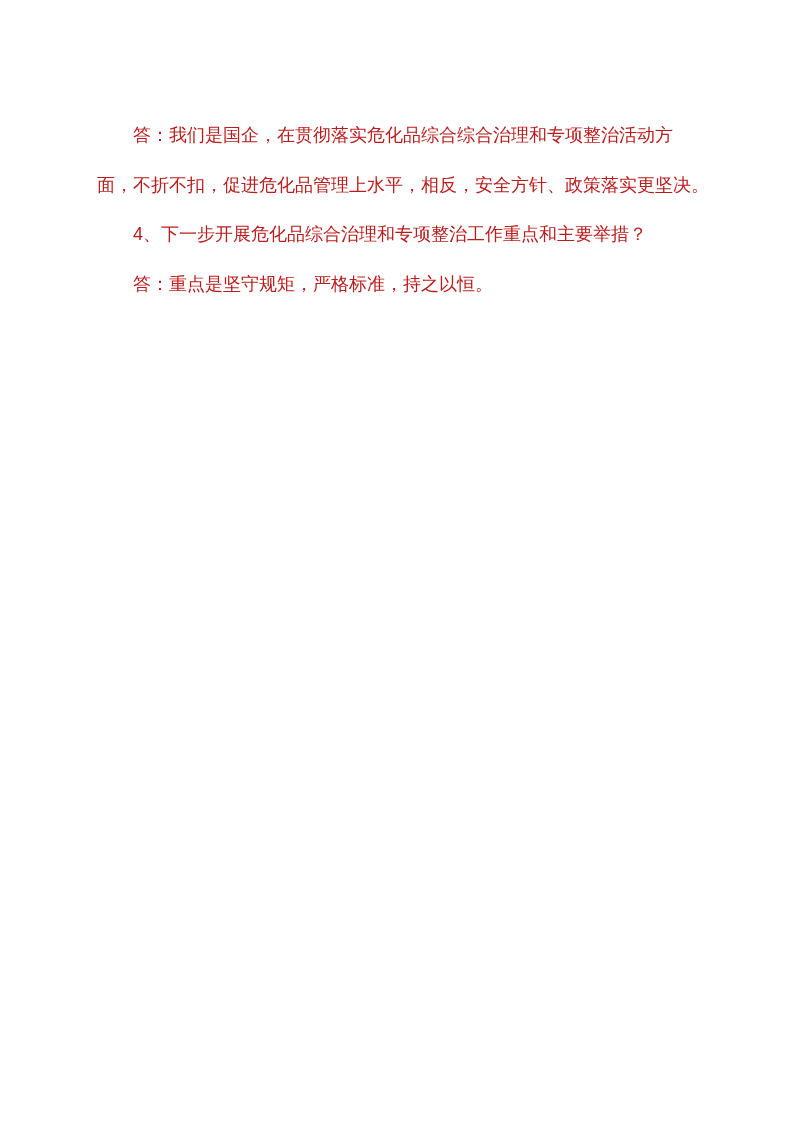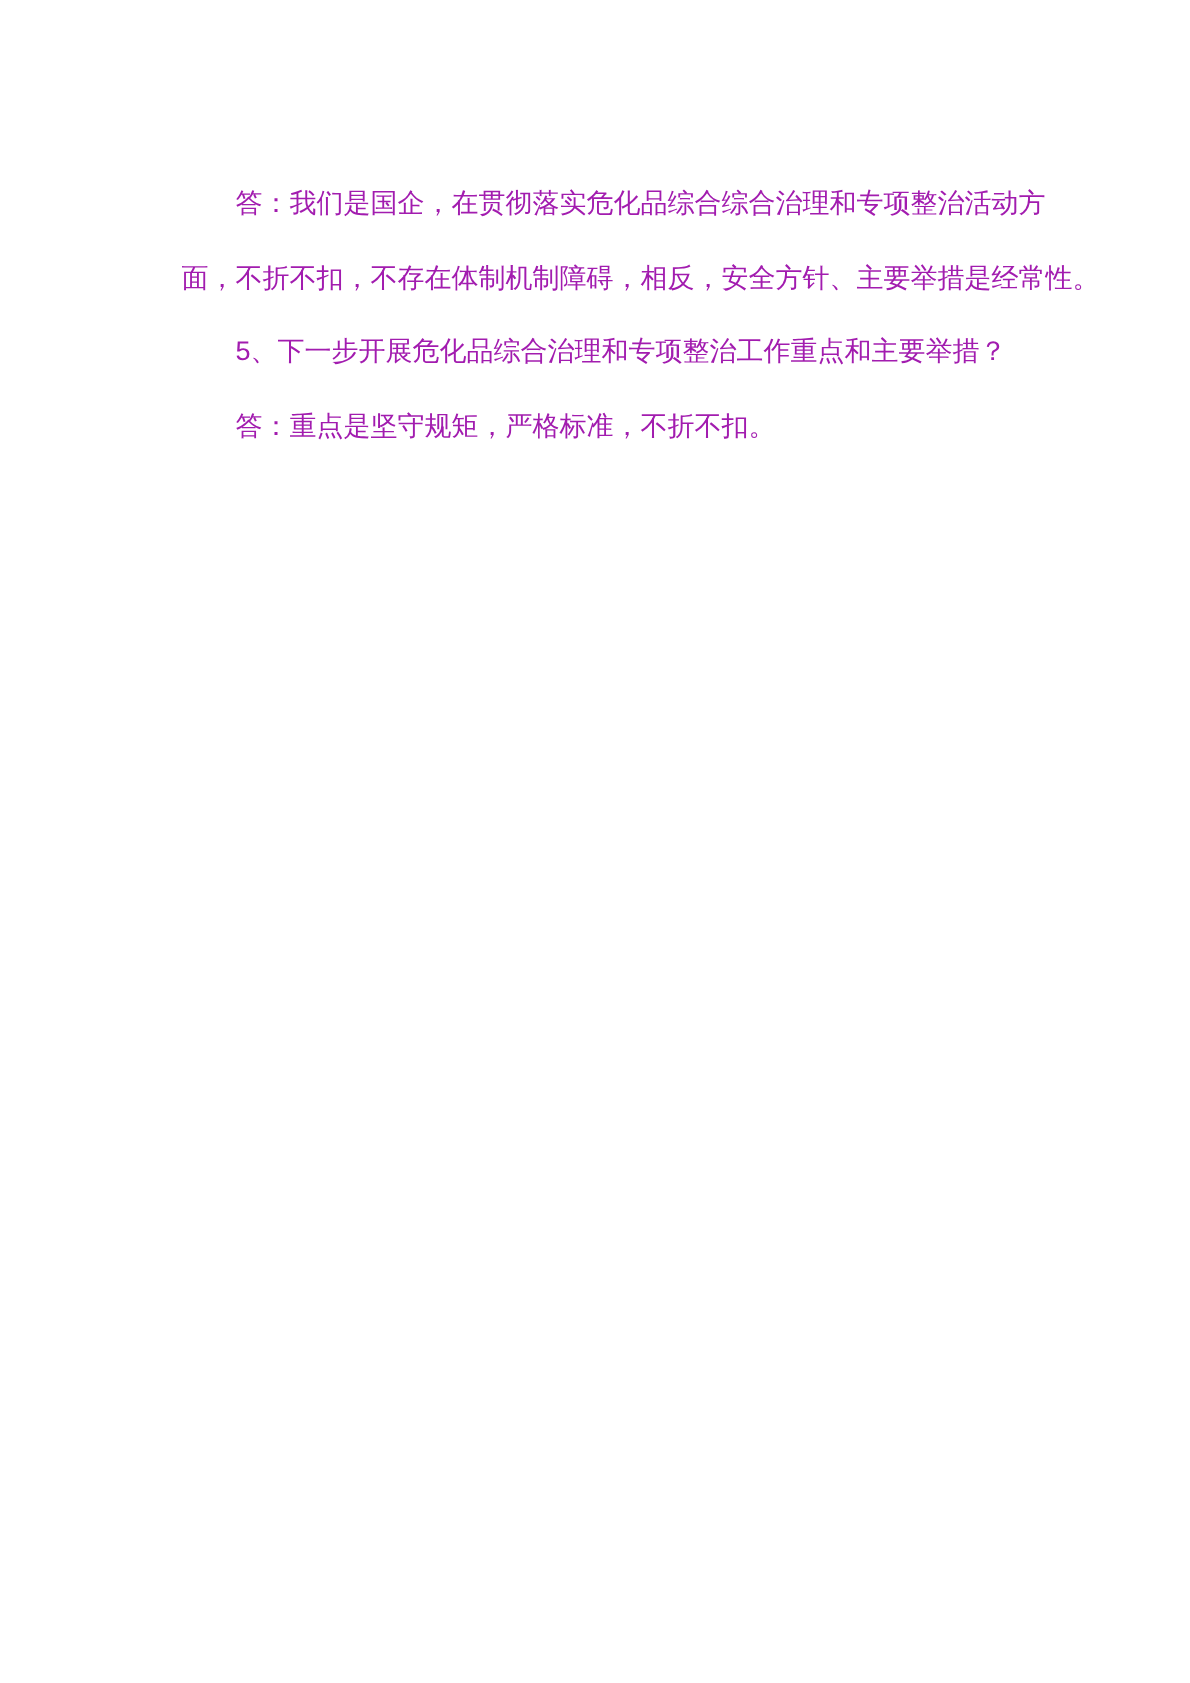--- a/index.html
+++ b/index.html
@@ -13,53 +13,52 @@
     height: 1122px;
     background: #ffffff;
     overflow: hidden;
     font-family: "Liberation Sans", sans-serif;
   }
   .doc-body {
     position: absolute;
     left: 97px;
     top: 111px;
     width: 600px;
-    color: #a21caf;
+    color: #b91c1c;
     font-size: 18px;
     line-height: 49.5px;
     letter-spacing: 0;
-    margin-left: 24px;
   }
   .paragraph {
     margin: 0;
     padding: 0;
   }
   .text-line {
     white-space: nowrap;
   }
   .text-line.first-line {
     text-indent: 2em;
   }
 </style>
 </head>
 <body>
 
 <div class="page">
   <div class="doc-body">
 
     <div class="paragraph">
       <div class="text-line first-line">答：我们是国企，在贯彻落实危化品综合综合治理和专项整治活动方</div>
-      <div class="text-line">面，不折不扣，不存在体制机制障碍，相反，安全方针、主要举措是经常性。</div>
+      <div class="text-line">面，不折不扣，促进危化品管理上水平，相反，安全方针、政策落实更坚决。</div>
     </div>
 
     <div class="paragraph">
-      <div class="text-line first-line">5、下一步开展危化品综合治理和专项整治工作重点和主要举措？</div>
+      <div class="text-line first-line">4、下一步开展危化品综合治理和专项整治工作重点和主要举措？</div>
     </div>
 
     <div class="paragraph">
-      <div class="text-line first-line">答：重点是坚守规矩，严格标准，不折不扣。</div>
+      <div class="text-line first-line">答：重点是坚守规矩，严格标准，持之以恒。</div>
     </div>
 
     <div class="paragraph">
     </div>
 
   </div>
 </div>
 
 </body></html>

